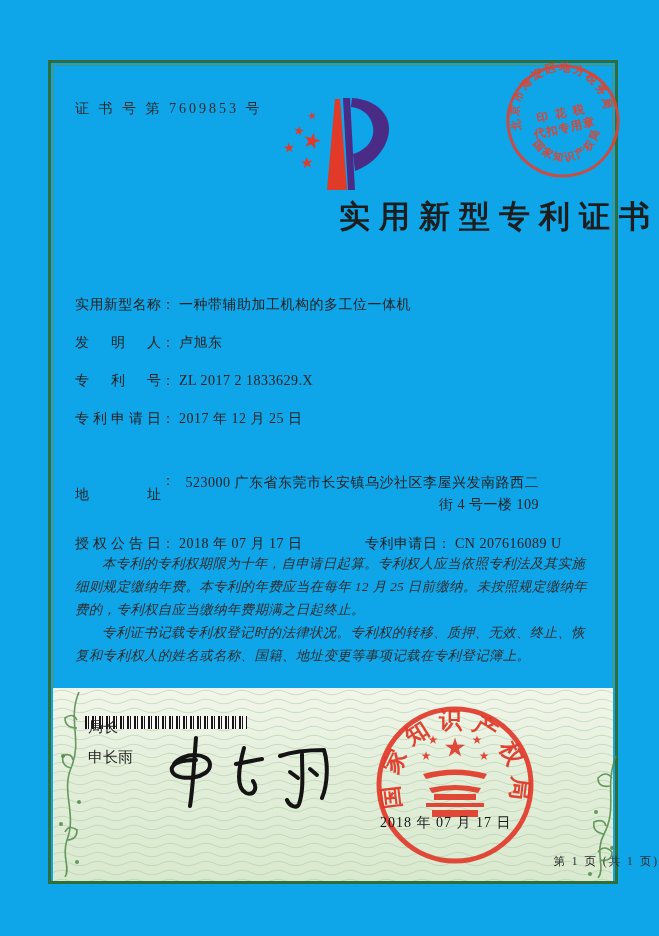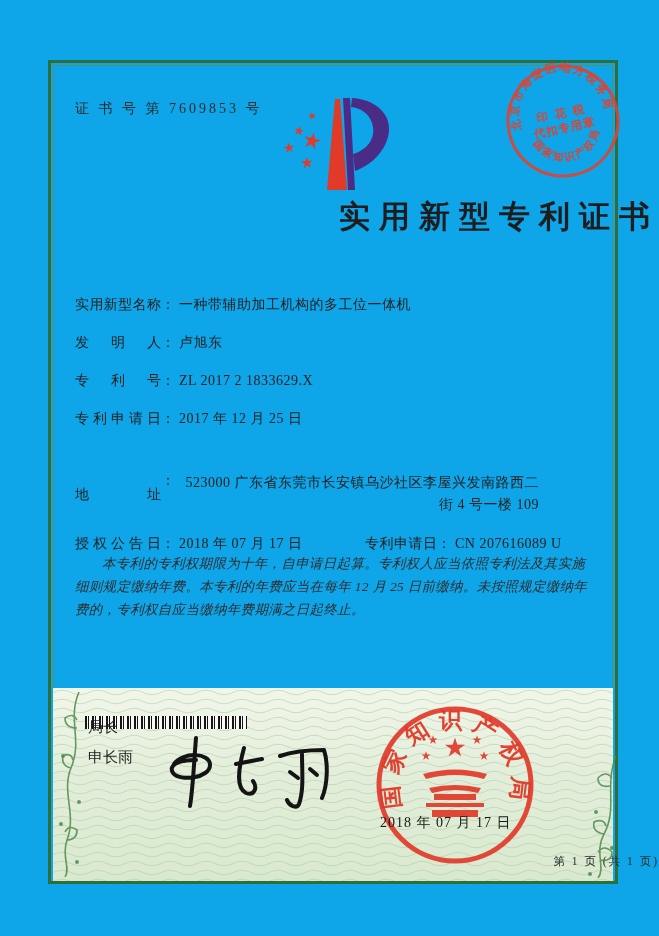--- a/index.html
+++ b/index.html
@@ -141,20 +141,21 @@
   </div>
   <div class="abs frow" style="top:521px">
     <span class="flabel">授权公告日</span><span class="fcolon">：</span><span class="fval">2018 年 07 月 17 日</span>
     <span class="grant-right">
       <span class="flabel" style="width:72px">专利申请日</span><span class="fcolon">：</span><span class="fval">CN 207616089 U</span>
     </span>
   </div>
 
   <div class="abs bodytext">
     <p>本专利的专利权期限为十年，自申请日起算。专利权人应当依照专利法及其实施细则规定缴纳年费。本专利的年费应当在每年 12 月 25 日前缴纳。未按照规定缴纳年费的，专利权自应当缴纳年费期满之日起终止。</p>
+    <p>专利证书记载专利权登记时的法律状况。专利权的转移、质押、无效、终止、恢复和专利权人的姓名或名称、国籍、地址变更等事项记载在专利登记簿上。</p>
   </div>
 
   <div class="abs barcode"></div>
 
   <div class="abs director">
     <div>局长</div>
     <div>申长雨</div>
   </div>
 
   <svg class="abs sig" width="200" height="78" viewBox="0 0 200 78">

